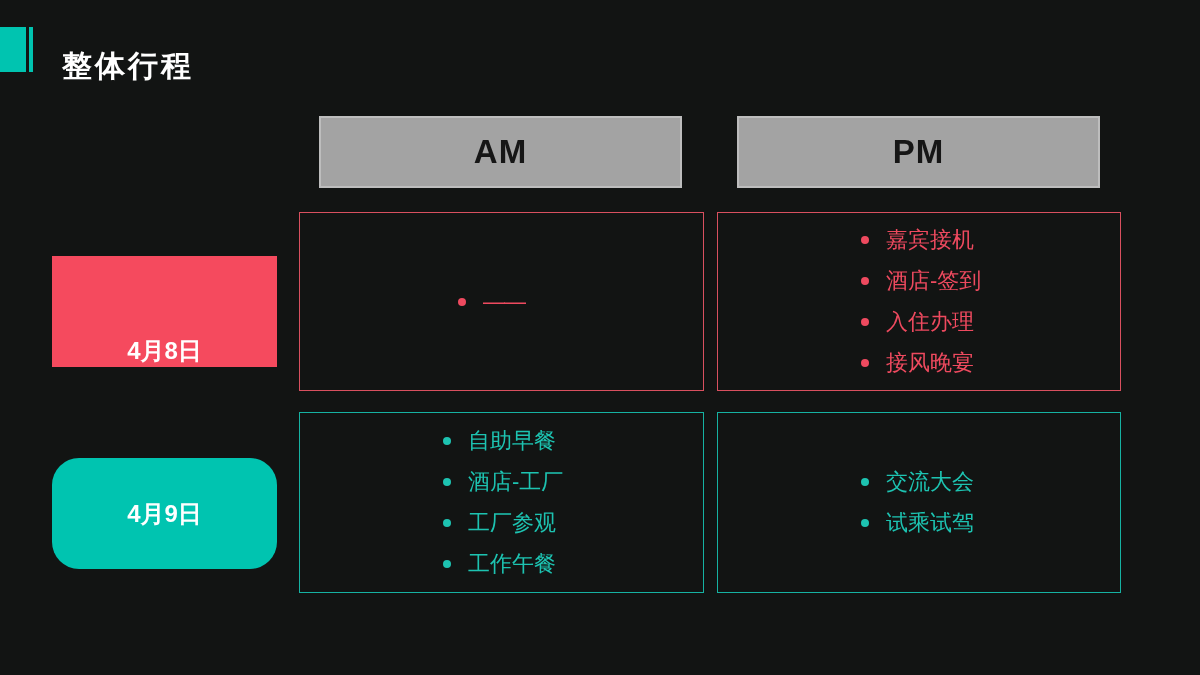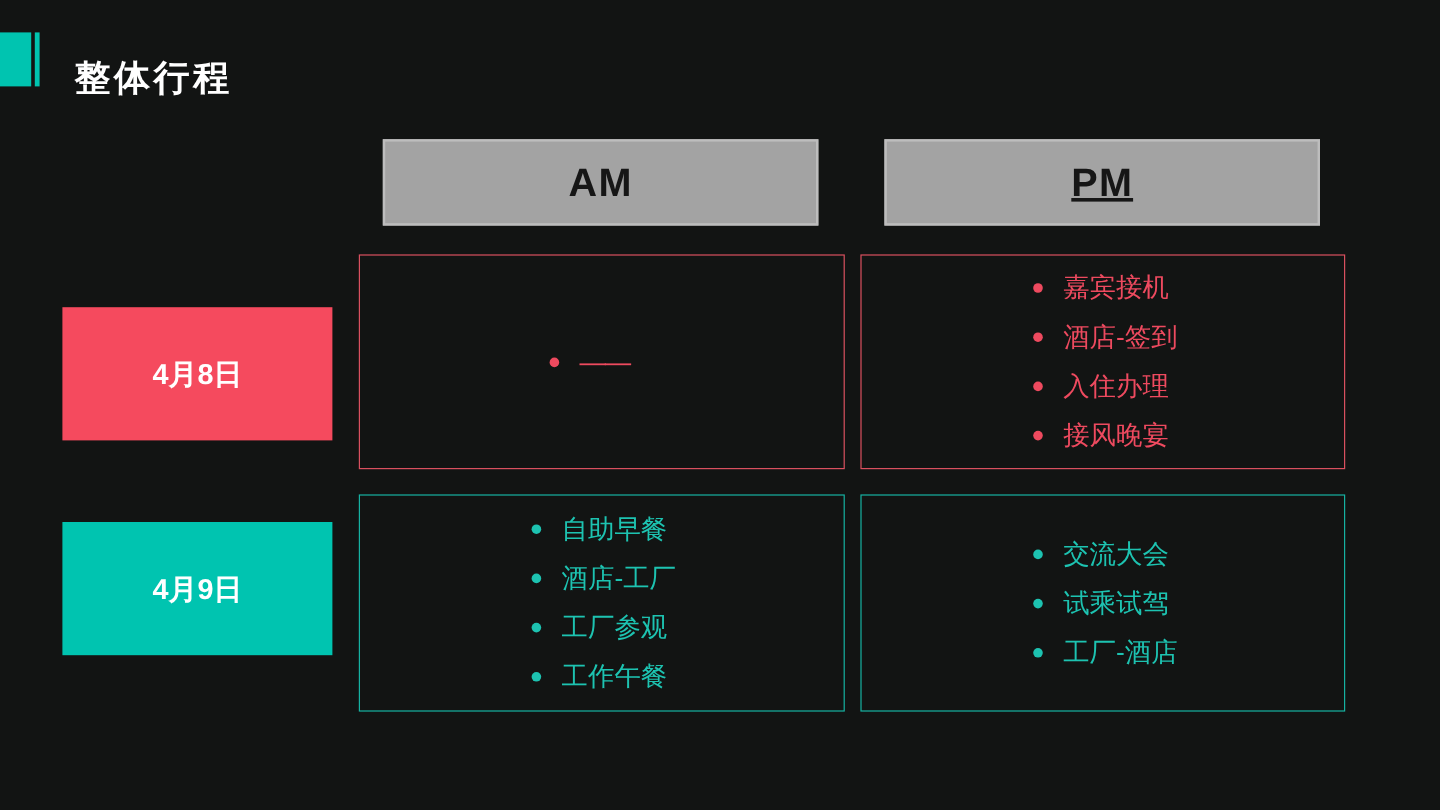--- a/index.html
+++ b/index.html
@@ -25,30 +25,30 @@
   }
 
   
   .col-header{
     position:absolute;top:116px;height:72px;width:363px;box-sizing:border-box;
     background:var(--header-fill);border:2px solid var(--header-border);
     display:flex;align-items:center;justify-content:center;
     font-size:33px;font-weight:bold;color:var(--header-text);letter-spacing:1px;
   }
   .col-header.am{left:319px;}
-  .col-header.pm{left:737px;text-decoration:underline;}
+  .col-header.pm{left:737px;}
 
   
   .date-box{
     position:absolute;left:52px;width:225px;height:111px;
     display:flex;align-items:center;justify-content:center;
     font-size:24px;font-weight:bold;color:#ffffff;
   }
-  .date-box.r1{top:256px;background:var(--red);}
-  .date-box.r2{top:435px;background:var(--teal);}
+  .date-box.r1{top:256px;background:var(--red);align-items:flex-end;}
+  .date-box.r2{top:458px;background:var(--teal);border-radius:27px;}
 
   
   .cell{
     position:absolute;box-sizing:border-box;display:flex;align-items:center;
   }
   .cell.row1{top:212px;height:179px;}
   .cell.row2{top:412px;height:181px;}
   .cell.am{left:299px;width:405px;}
   .cell.pm{left:717px;width:404px;}
   .cell.red{border:1px solid #d9505f;}
@@ -141,20 +141,16 @@
   <div class="cell row2 pm teal">
     <ul>
       <li>
         <span class="dot"></span>
         <span class="txt">交流大会</span>
       </li>
       <li>
         <span class="dot"></span>
         <span class="txt">试乘试驾</span>
       </li>
-      <li>
-        <span class="dot"></span>
-        <span class="txt">工厂-酒店</span>
-      </li>
     </ul>
   </div>
 
 </div>
 
 </body></html>

